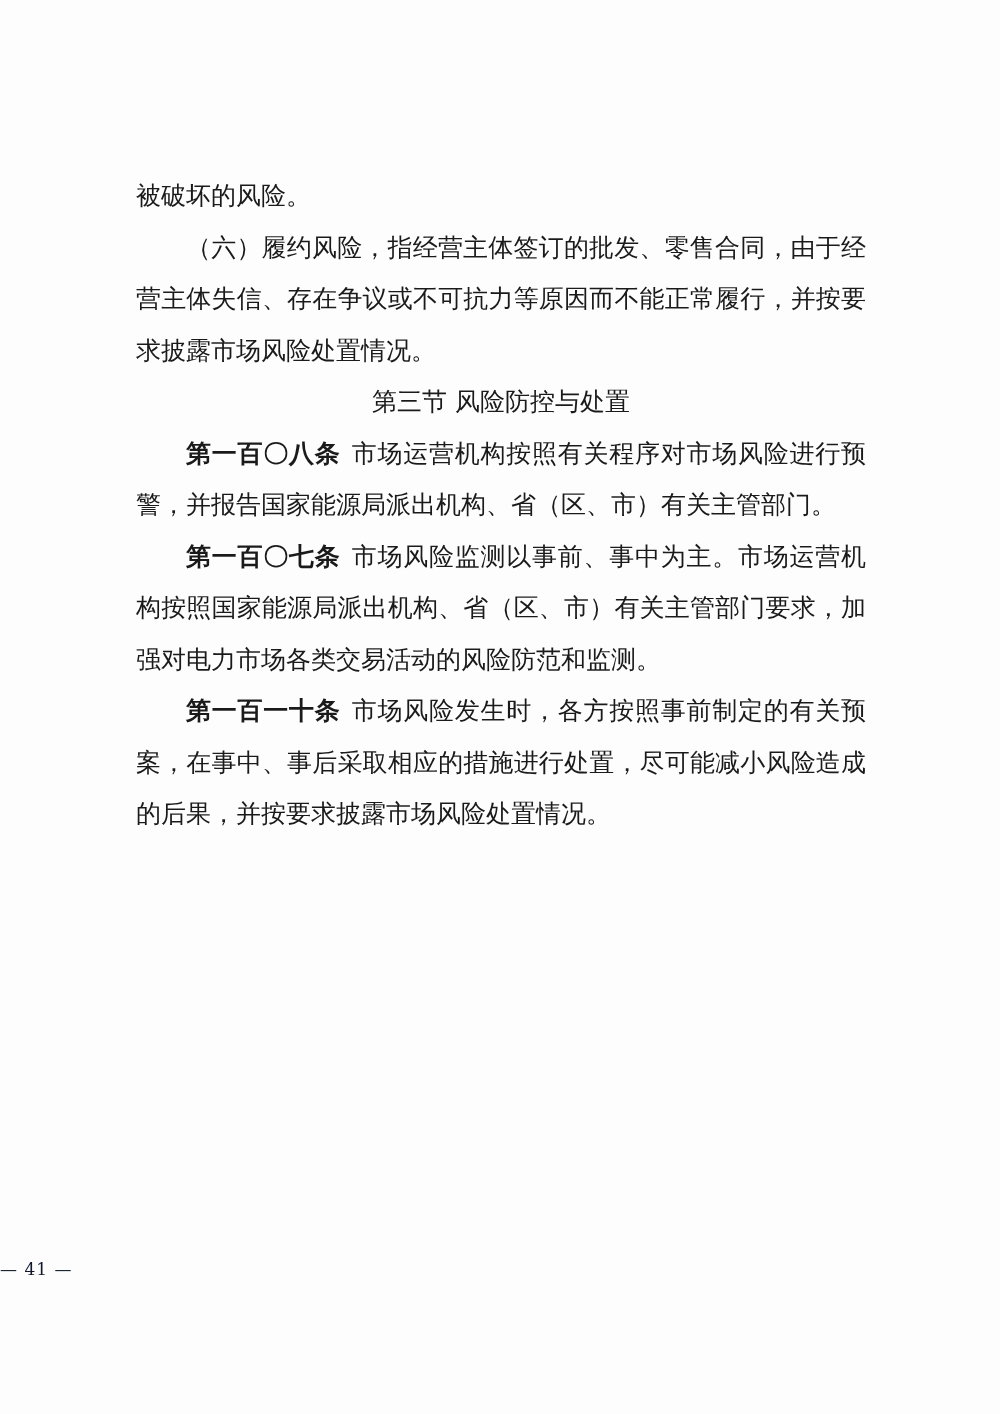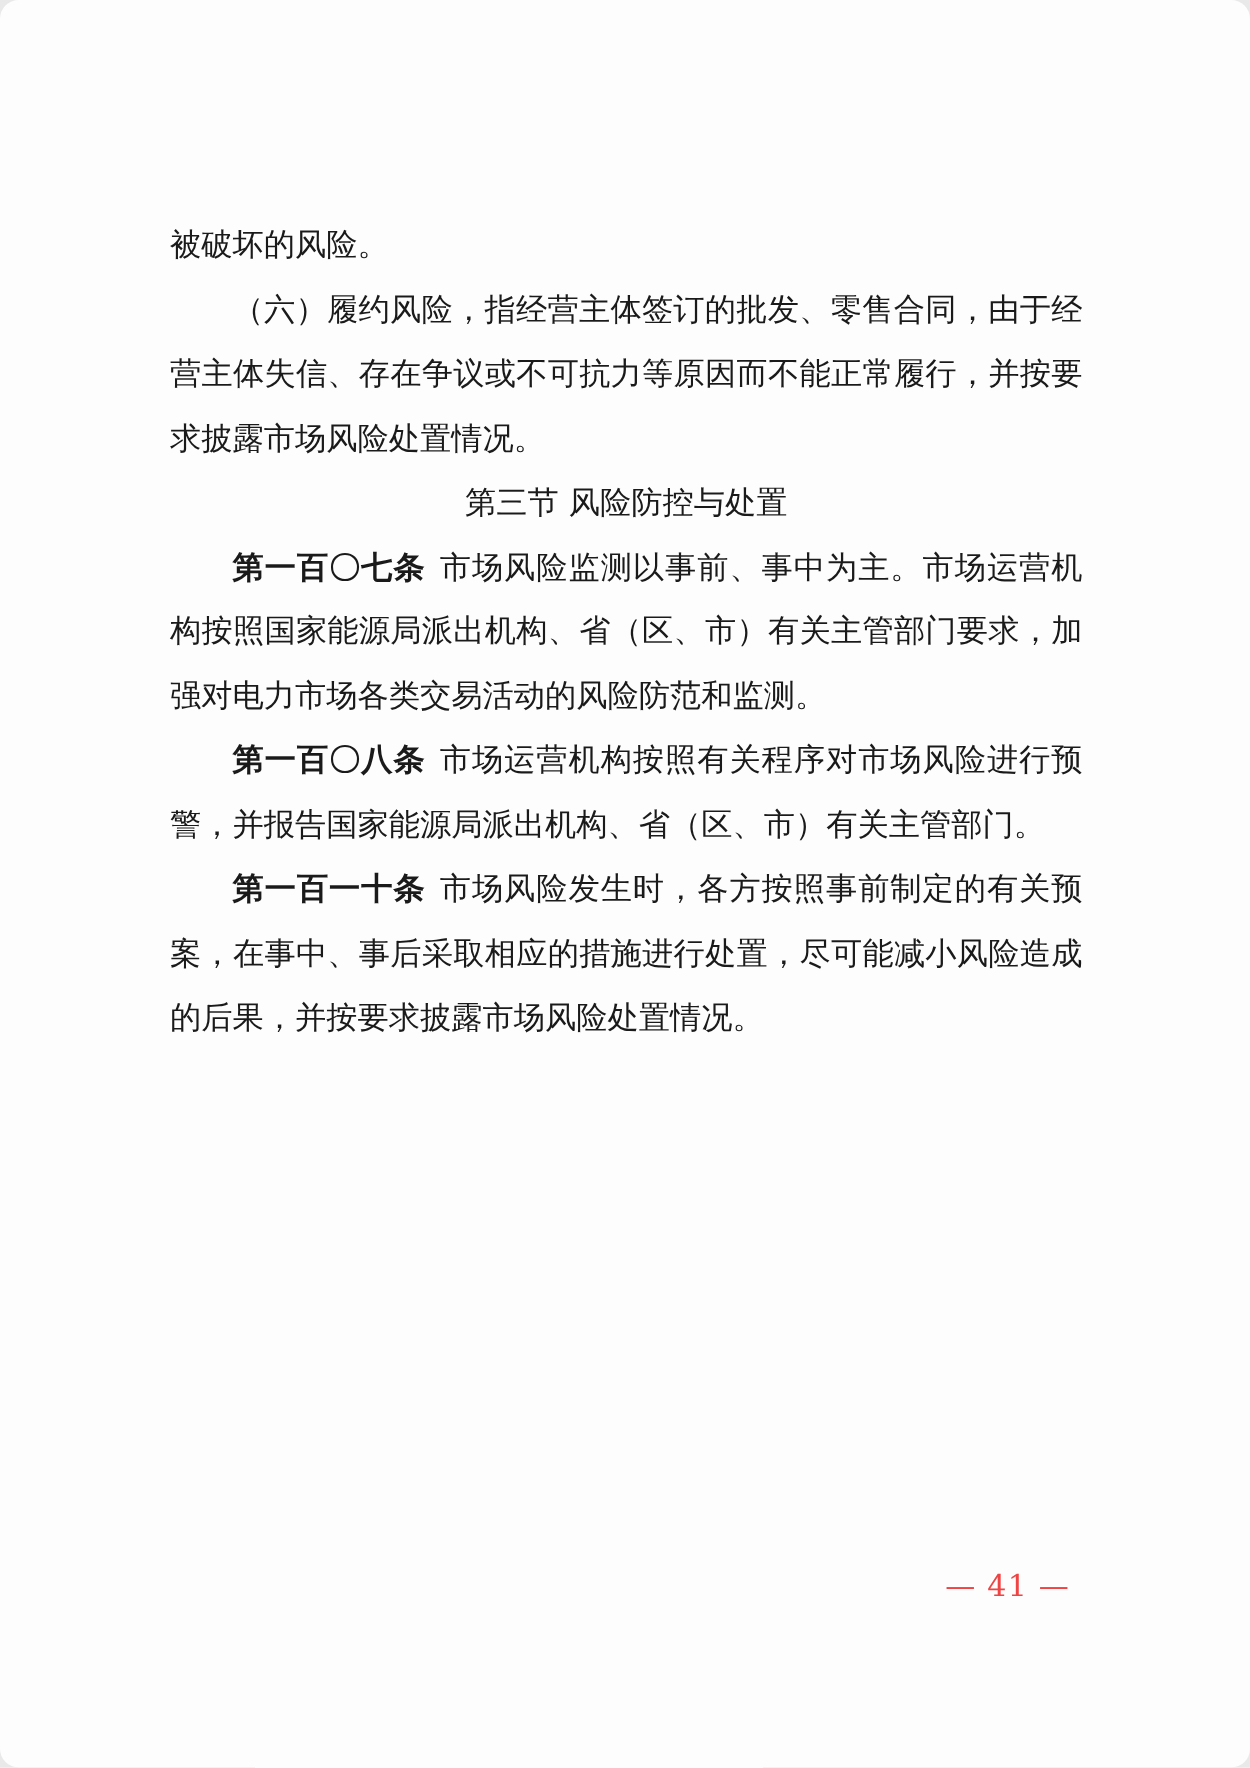--- a/index.html
+++ b/index.html
@@ -9,21 +9,20 @@
   }
   .page {
     position: relative;
     width: 1000px;
     height: 1414px;
     margin: 0 auto;
     background: #fdfdfd;
     overflow: hidden;
     font-family: "DejaVu Serif", "Liberation Serif", serif;
     color: #1a1a1a;
-    border-radius: 15px;
   }
   .content {
     position: absolute;
     left: 136px;
     top: 170px;
     width: 730px;
     font-size: 25px;
     line-height: 51.5px;
     text-align: justify;
     text-justify: inter-character;
@@ -45,43 +44,42 @@
   }
   .article-lead {
     font-weight: bold;
     margin-right: 0.45em;
   }
   .footer {
     position: absolute;
     left: 0;
     top: 1252px;
     width: 856px;
-    text-align: right;
-    font-size: 24px;
+    font-size: 17px;
     line-height: 34px;
-    color: #ef4444;
+    color: #0f172a;
     letter-spacing: 1px;
   }
 </style>
 </head>
 <body>
 
 <div class="page">
 
   <div class="content">
 
     <p class="para">被破坏的风险。</p>
 
     <p class="para indent">（六）履约风险，指经营主体签订的批发、零售合同，由于经营主体失信、存在争议或不可抗力等原因而不能正常履行，并按要求披露市场风险处置情况。</p>
 
     <h2 class="section-heading">第三节 风险防控与处置</h2>
 
+    <p class="para indent"><span class="article-lead">第一百〇八条</span><span>市场运营机构按照有关程序对市场风险进行预警，并报告国家能源局派出机构、省（区、市）有关主管部门。</span></p>
+
     <p class="para indent"><span class="article-lead">第一百〇七条</span><span>市场风险监测以事前、事中为主。市场运营机构按照国家能源局派出机构、省（区、市）有关主管部门要求，加强对电力市场各类交易活动的风险防范和监测。</span></p>
-
-    <p class="para indent"><span class="article-lead">第一百〇八条</span><span>市场运营机构按照有关程序对市场风险进行预警，并报告国家能源局派出机构、省（区、市）有关主管部门。</span></p>
 
 
     <p class="para indent"><span class="article-lead">第一百一十条</span><span>市场风险发生时，各方按照事前制定的有关预案，在事中、事后采取相应的措施进行处置，尽可能减小风险造成的后果，并按要求披露市场风险处置情况。</span></p>
 
   </div>
 
   <div class="footer">
     <span>— 41 —</span>
   </div>
 

